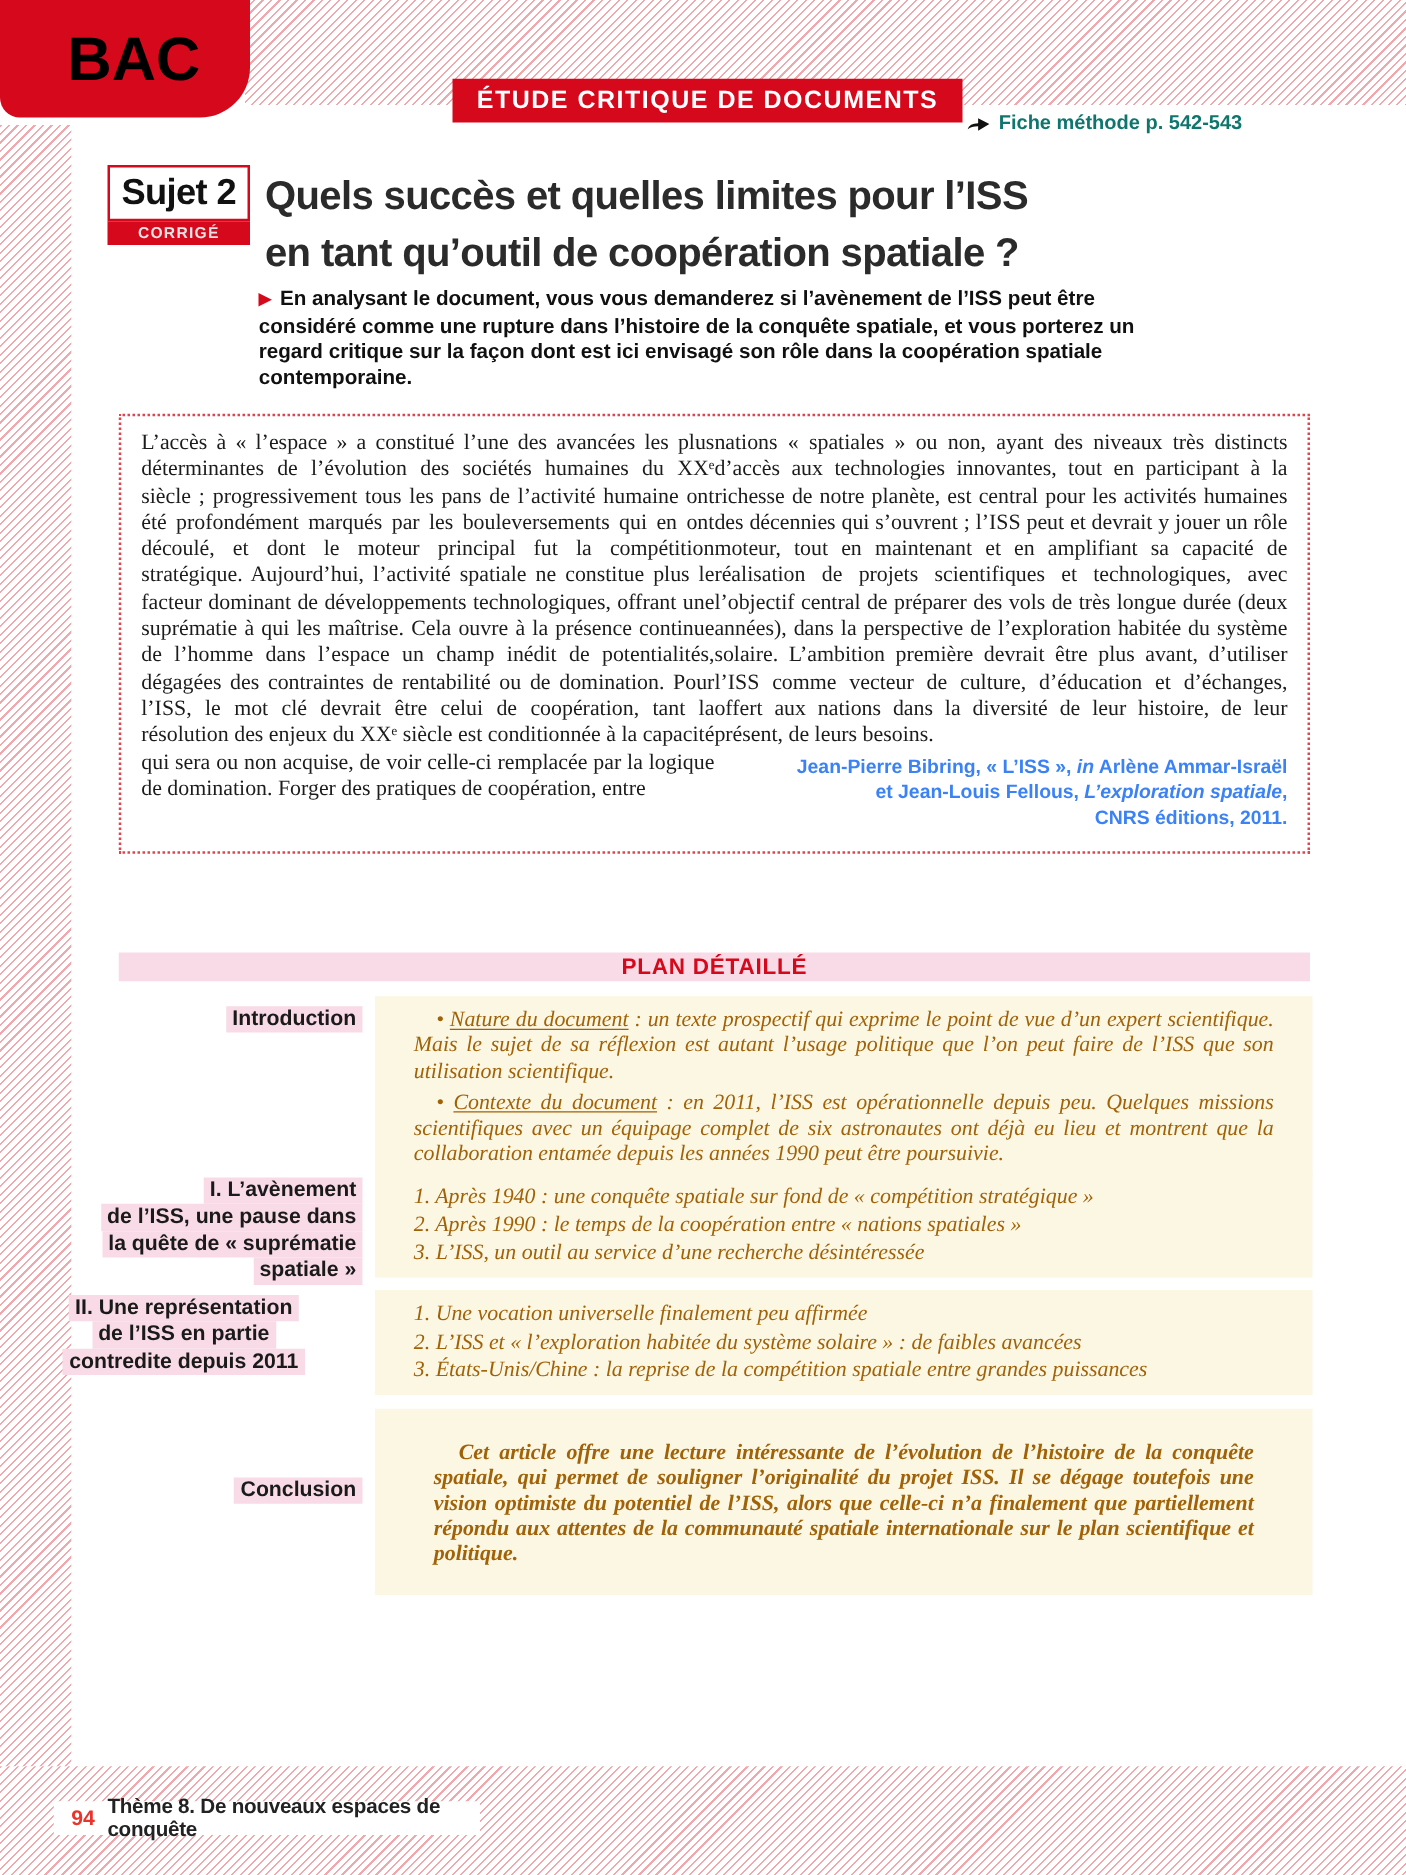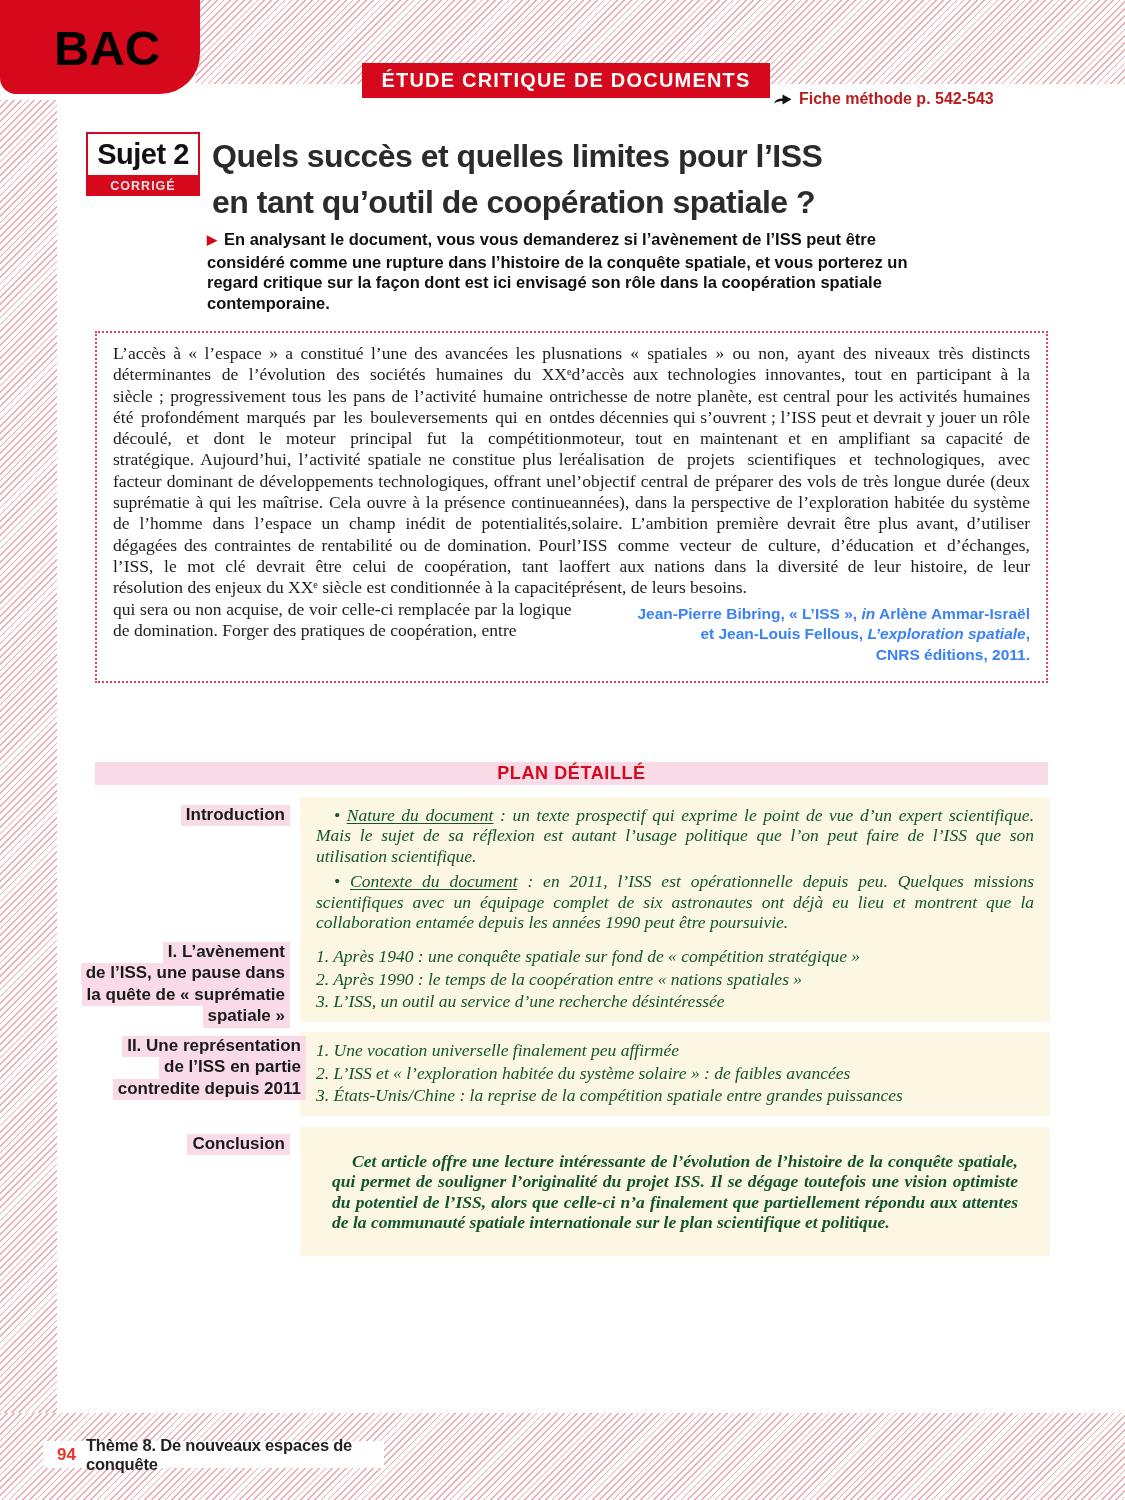--- a/index.html
+++ b/index.html
@@ -25,21 +25,21 @@
   }
 
   #banner{
     position:absolute;left:362px;top:63px;width:408px;height:35px;z-index:2;
     background:#d6081b;color:#fff;text-align:center;line-height:35px;
     font-weight:bold;font-size:20px;letter-spacing:1.2px;
   }
 
   #fiche{
     position:absolute;left:774px;top:90px;z-index:2;display:flex;align-items:center;gap:7px;
-    font-weight:bold;font-size:16px;color:#b91c1c;
+    font-weight:bold;font-size:16px;color:#0f766e;
   }
   #fiche svg{display:block;}
 
   #sujet{position:absolute;left:86px;top:132px;width:114px;z-index:2;text-align:center;border-radius:15px;}
   #sujet .sujet-box{
     background:#fff;border:2px solid #d6081b;height:41px;line-height:41px;
     font-weight:bold;font-size:29px;color:#111;letter-spacing:-0.5px;
   }
   #sujet .corrige-bar{
     background:#d6081b;color:#e5e5e5;font-weight:bold;font-size:12.5px;
@@ -78,28 +78,28 @@
     font-weight:bold;font-size:18px;letter-spacing:0.6px;
   }
 
   .plan-label{
     position:absolute;z-index:3;text-align:right;
     font-weight:bold;font-size:17px;line-height:20.4px;color:#1a1a1a;
   }
   .plan-label .hl{background:#f8dbe6;padding:0 5px 1px 5px;display:inline-block;}
   #label-intro{left:60px;top:805px;width:230px;}
   #label-sec1{left:20px;top:942px;width:270px;}
-  #label-sec2{left:36px;top:1036px;width:270px;}
-  #label-conclusion{left:60px;top:1134px;width:230px;}
+  #label-sec2{left:12px;top:1036px;width:270px;text-align:center;}
+  #label-conclusion{left:60px;top:1182px;width:230px;}
 
   .plan-box{
     position:absolute;left:300px;width:750px;z-index:2;background:#fbf7e3;
-    box-sizing:border-box;padding:8px 16px;
+    box-sizing:border-box;padding:8px 31px;
     font-family:"Liberation Serif","DejaVu Serif",serif;font-style:italic;
-    font-size:17.5px;color:#14532d;
+    font-size:17.5px;color:#a16207;
   }
   #box-intro{top:797px;min-height:131px;line-height:20.4px;text-align:justify;}
   #box-intro p{margin:0;text-indent:18px;}
   #box-intro p + p{margin-top:5px;}
   #box-intro .u{text-decoration:underline;text-underline-offset:2px;}
   #box-sec1{top:938px;min-height:83px;line-height:21px;}
   #box-sec2{top:1032px;min-height:82px;line-height:21px;}
   .num-line{margin:0 0 1.5px 0;}
   #box-conclusion{top:1127px;min-height:87px;line-height:20.3px;text-align:justify;}
   #box-conclusion p{margin:16px;text-indent:20px;font-weight:bold;}

